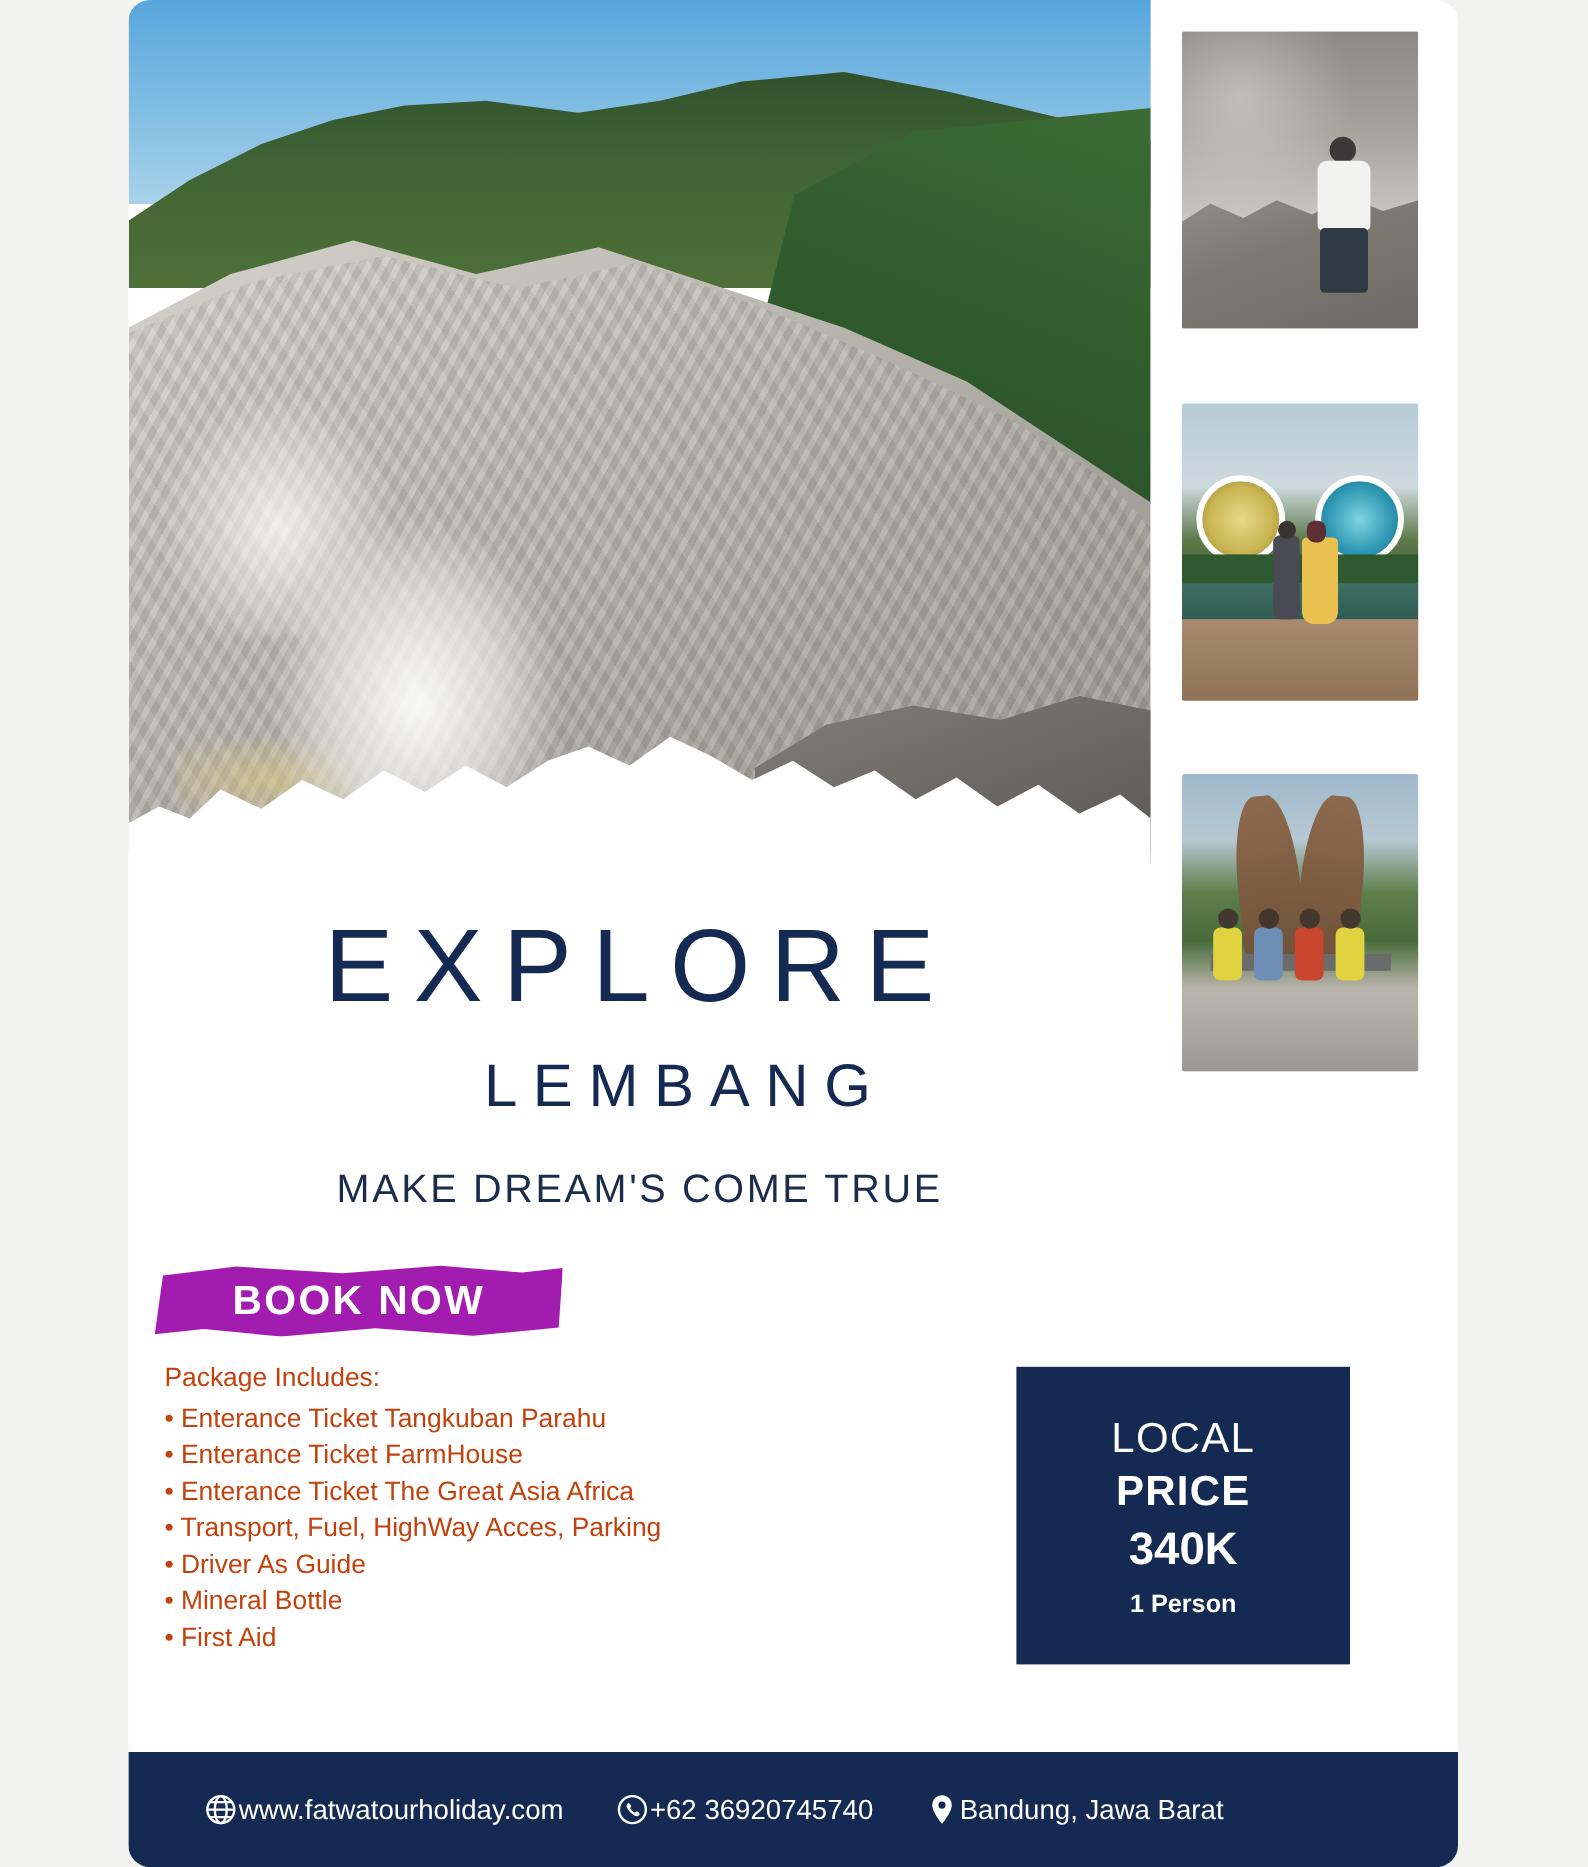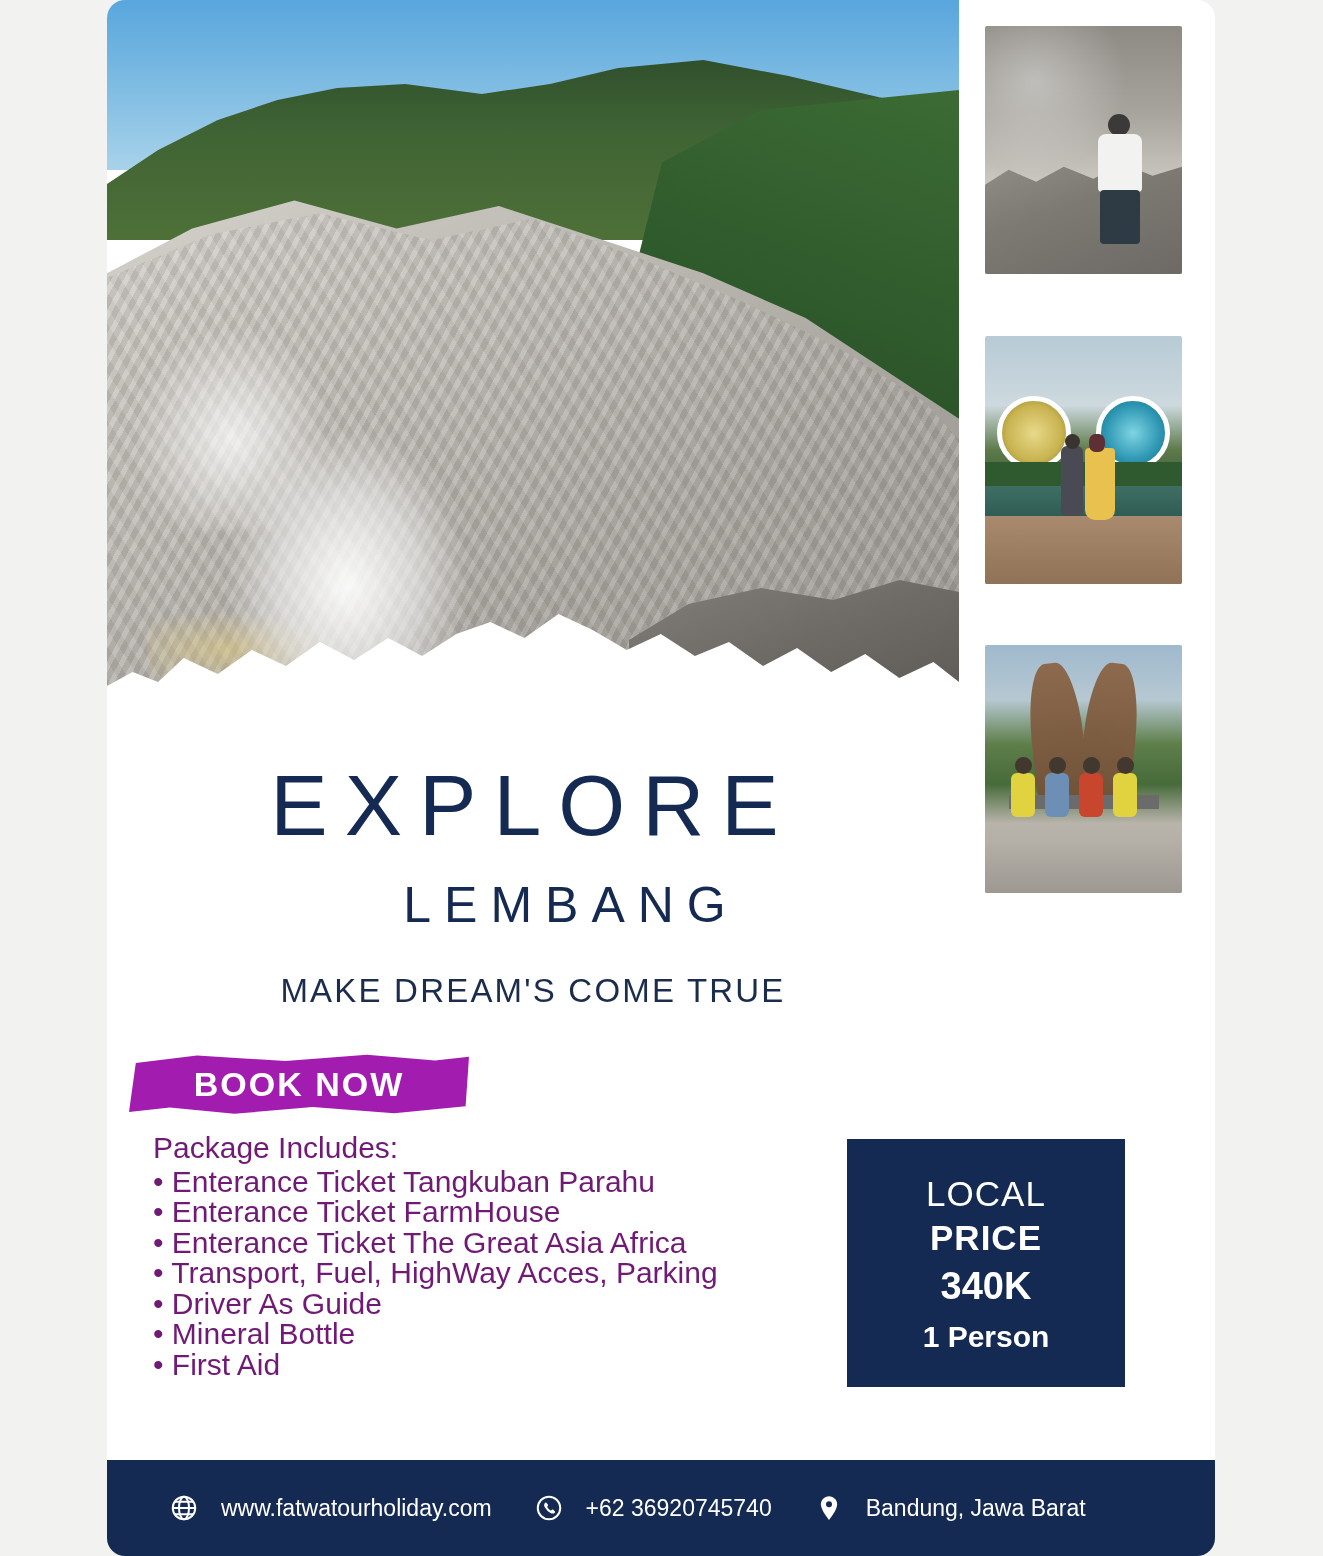--- a/index.html
+++ b/index.html
@@ -242,25 +242,25 @@
   .badge-free {
     left: 366px; top: 1097px; width: 340px; height: 52px;
     font-size: 24px; letter-spacing: 1.4px;
     clip-path: polygon(2% 18%, 22% 5%, 48% 15%, 72% 4%, 92% 14%, 100% 8%,
                        99% 84%, 77% 97%, 53% 86%, 30% 97%, 11% 87%, 0% 94%);
   }
 
   
   .pkg {
     position: absolute;
-    left: 46px;
+    left: 30px;
     top: 1133px;
     width: 640px;
-    color: #701a75;
-    font-size: 30px;
+    color: #c2410c;
+    font-size: 22px;
     line-height: 30.5px;
   }
   .pkg-title { margin-bottom: 3px; }
   .pkg ul { list-style: none; margin: 0; padding: 0; }
   .pkg li { white-space: nowrap; }
 
   
   .pricebox {
     position: absolute;
     left: 740px;
@@ -271,35 +271,35 @@
     color: #ffffff;
     display: flex;
     flex-direction: column;
     align-items: center;
     justify-content: center;
     text-align: center;
   }
   .pricebox .l1 { font-size: 35px; font-weight: 400; letter-spacing: 1px; line-height: 1.25; }
   .pricebox .l2 { font-size: 35px; font-weight: 700; letter-spacing: 1px; line-height: 1.25; }
   .pricebox .l3 { font-size: 38px; font-weight: 700; margin-top: 6px; }
-  .pricebox .l4 { font-size: 30px; font-weight: 700; margin-top: 12px; }
+  .pricebox .l4 { font-size: 21px; font-weight: 700; margin-top: 12px; }
 
   
   .footer {
     position: absolute;
     left: 0; bottom: 0; width: 1108px; height: 96px;
     background: #152a52;
     display: flex;
     align-items: center;
     color: #ffffff;
   }
   .fitem {
     display: flex;
     align-items: center;
-    gap: 22px;
+    gap: 0;
     font-size: 23px;
   }
   .f1 { margin-left: 62px; }
   .f2 { margin-left: 42px; }
   .f3 { margin-left: 42px; }
   .fico { display: flex; align-items: center; justify-content: center; }
 </style>
 </head>
 <body>
 

